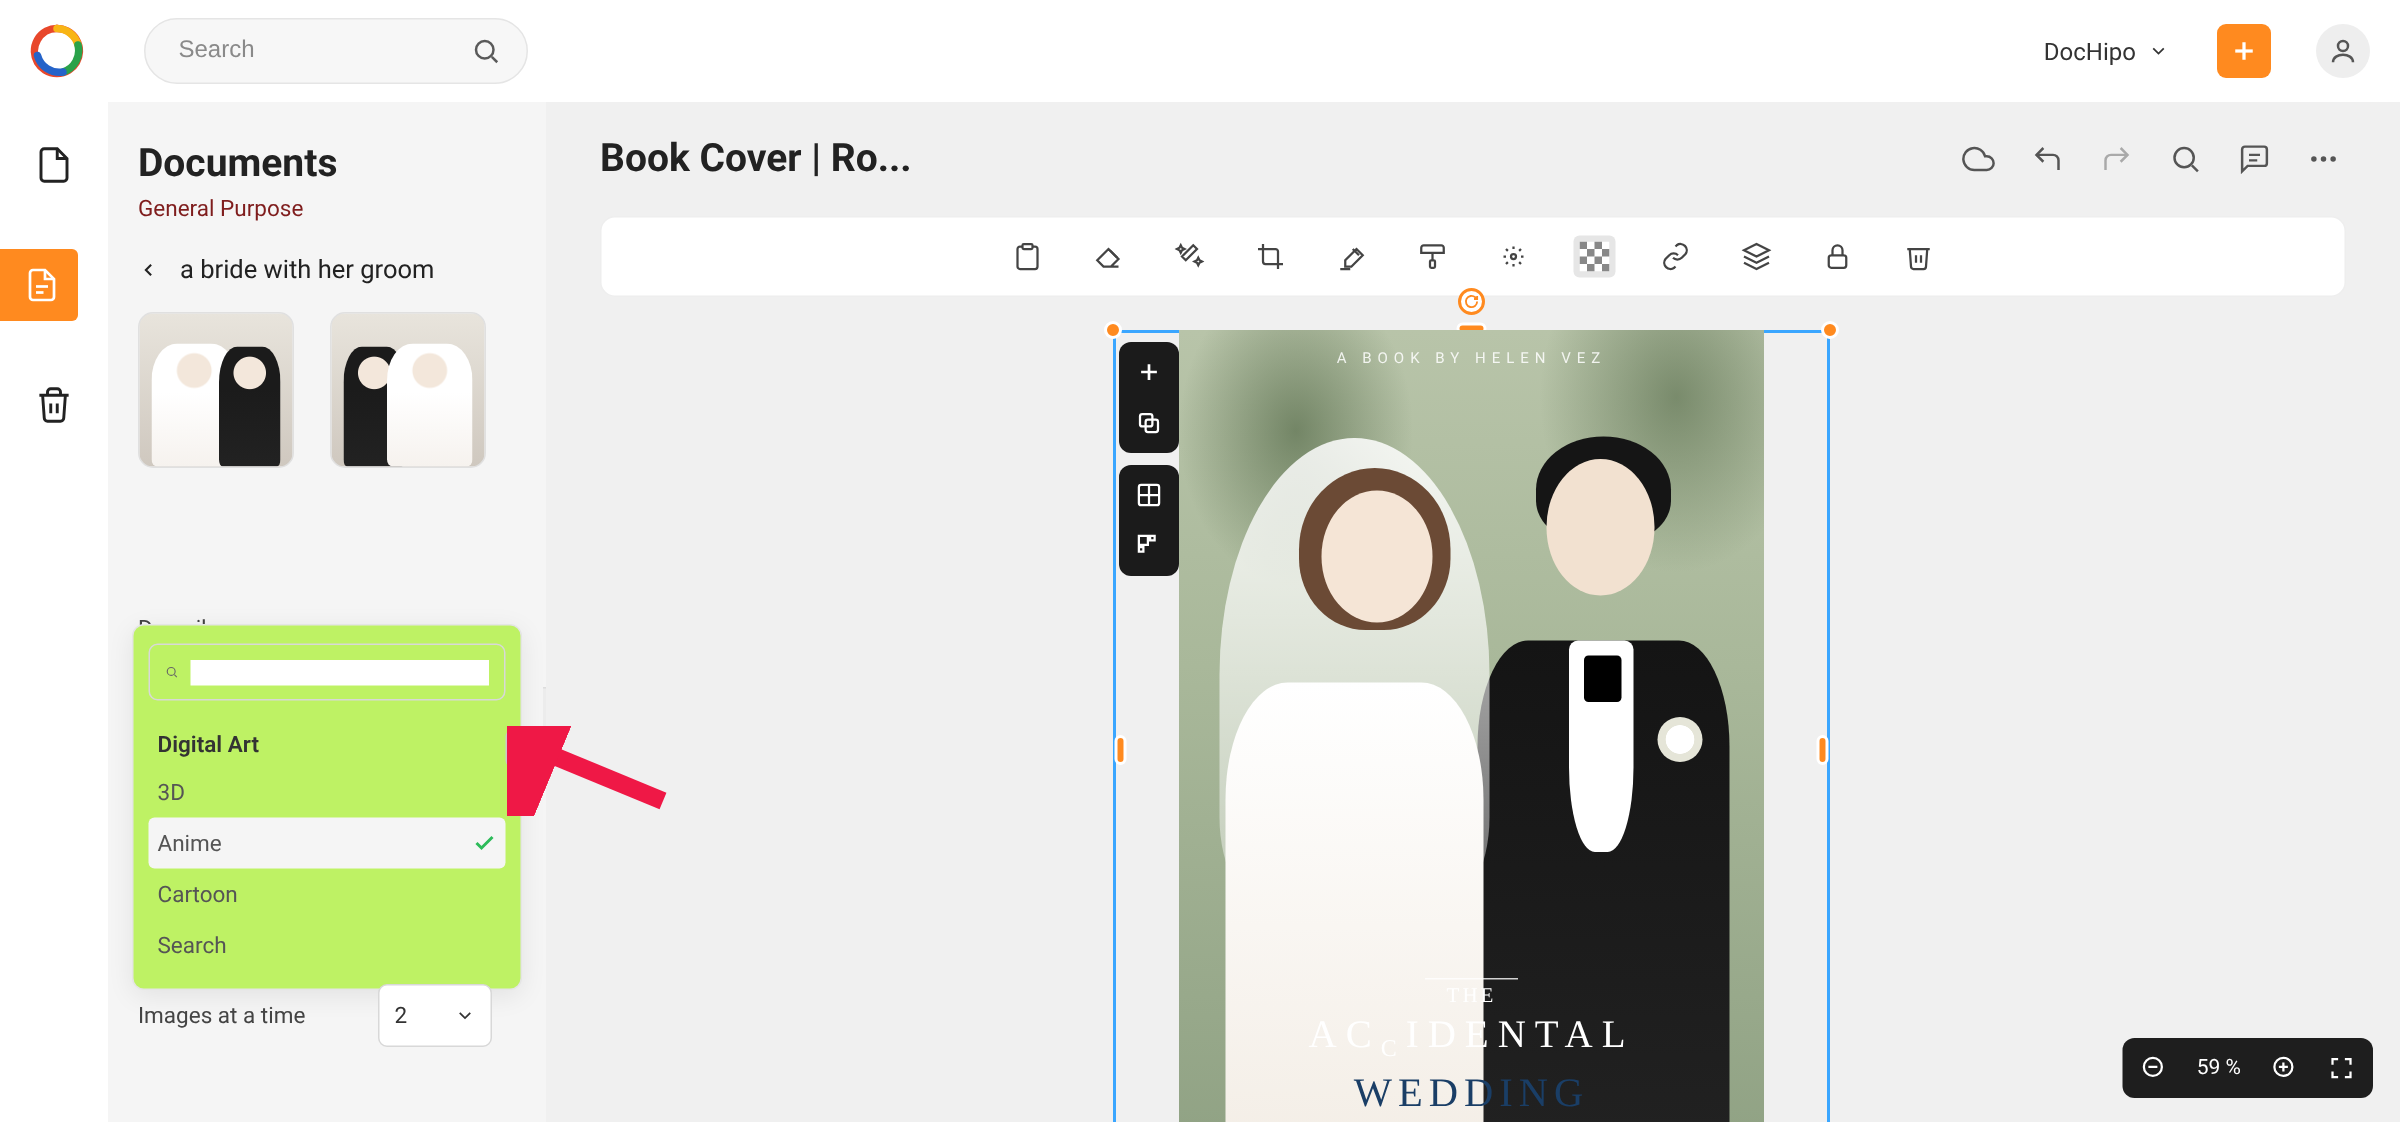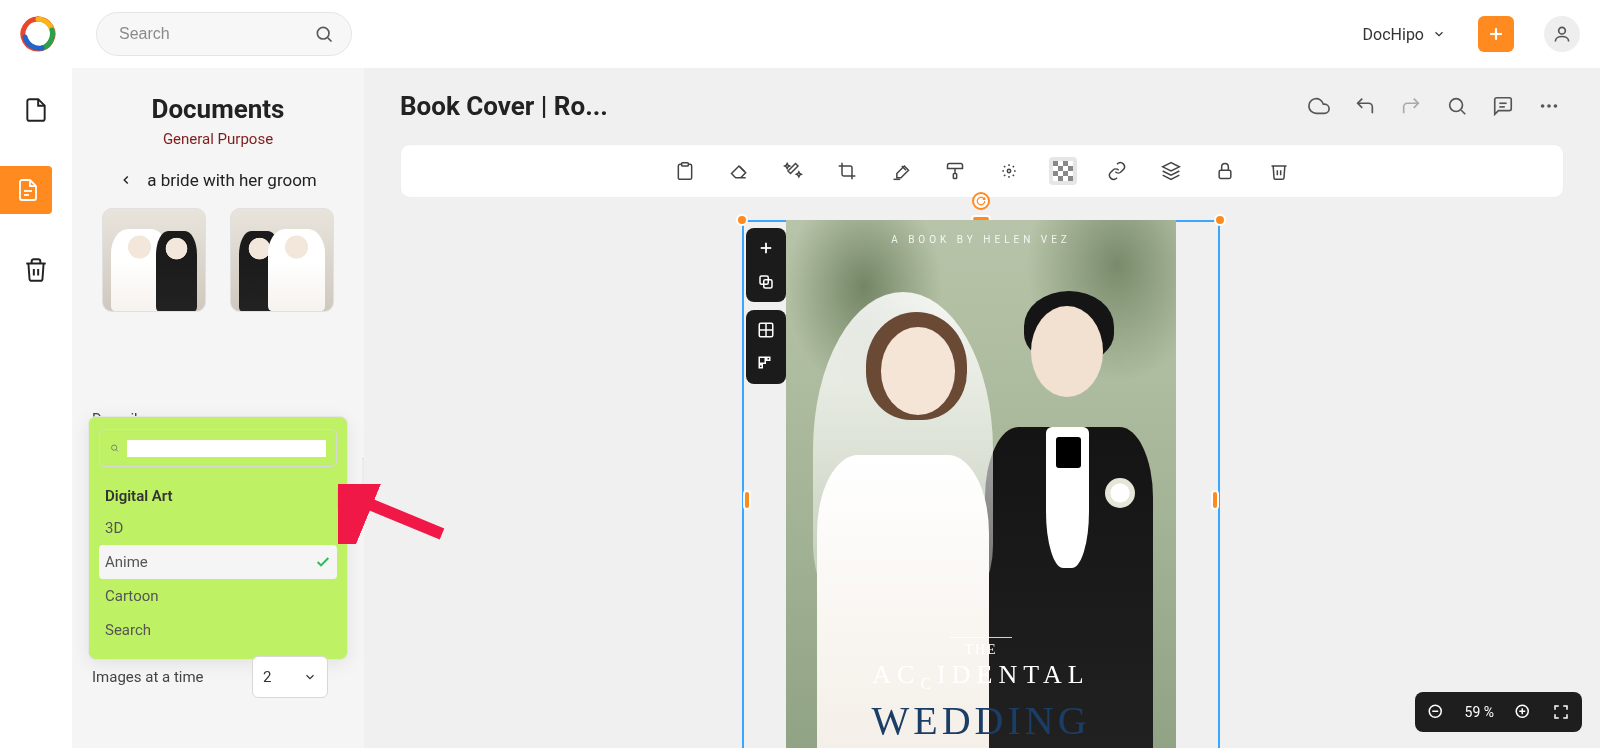--- a/index.html
+++ b/index.html
@@ -19,21 +19,21 @@
 
     
     .main { display: flex; height: calc(748px - 68px); background: #f0f0f0; }
     
     
     .rail { width: 72px; background: #fff; display: flex; flex-direction: column; align-items: center; padding-top: 18px; gap: 32px; }
     .rail-item { width: 48px; height: 48px; display: flex; align-items: center; justify-content: center; color: #222; cursor: pointer; border-radius: 4px; }
     .rail-item.active { background: #ff8a1f; color: #fff; position: relative; left: -12px; width: 56px; padding-left:8px; border-radius:0 4px 4px 0; }
 
     
-    .panel { width: 292px; background: #f5f5f5; padding: 26px 20px 0 20px; display: flex; flex-direction: column; position: relative; align-items: center; }
+    .panel { width: 292px; background: #f5f5f5; padding: 26px 20px 0 20px; display: flex; flex-direction: column; position: relative; }
     .panel h1 { font-size: 26px; font-weight: 700; color: #222; margin-bottom: 6px; }
     .panel .subtitle { font-size: 15px; color: #7f1d1d; margin-bottom: 22px; }
     .panel-back { display: flex; align-items: center; gap: 14px; font-size: 17px; color: #222; margin-bottom: 18px; cursor: pointer; }
     .thumbs { display: flex; gap: 24px; margin-bottom: 26px; }
     .thumb { width: 104px; height: 104px; border-radius: 10px; overflow: hidden; background: linear-gradient(180deg,#e8e4dc 0%,#cfc8bf 100%); border: 1px solid #e0e0e0; cursor: pointer; position:relative; }
     .thumb-inner{ position:absolute; inset:0; display:flex; align-items:flex-end; justify-content:center; }
     .bride-shape{ width:56%; height:80%; background: radial-gradient(circle at 50% 22%, #f3e7db 16%, transparent 17%), linear-gradient(180deg,#fff 40%,#f6f2ee 100%); border-radius: 30% 30% 6% 6%; }
     .groom-shape{ width:40%; height:78%; background: radial-gradient(circle at 50% 22%, #f3e7db 16%, transparent 17%), linear-gradient(180deg,#1b1b1b 35%,#222 100%); border-radius: 30% 30% 6% 6%; }
 
     
@@ -93,21 +93,21 @@
     .groom .body{position:absolute;bottom:0;left:2%;width:94%;height:70%;background:linear-gradient(180deg,#141414,#222);border-radius:20% 20% 6% 6%;}
     .groom .shirt{position:absolute;top:30%;left:36%;width:24%;height:28%;background:#fff;border-radius:6px 6px 40% 40%;}
     .groom .bow{position:absolute;top:32%;left:42%;width:14%;height:6%;background:#000;border-radius:3px;}
     .groom .flower{position:absolute;top:40%;right:14%;width:30px;height:30px;background:radial-gradient(circle,#fff 44%,#e5e5d8 46%);border-radius:50%;}
     
     .cover-byline{position:absolute;top:14px;width:100%;text-align:center;color:rgba(255,255,255,0.85);font-size:10px;letter-spacing:4px;}
     .cover-title{position:absolute;bottom:36px;width:100%;text-align:center;color:#fff;font-family:'Georgia',serif; }
     .cover-title .t1{font-size:14px;letter-spacing:2px;border-top:1px solid rgba(255,255,255,0.8);border-bottom:none;display:inline-block;padding:4px 14px 0;}
     .cover-title .t2{font-size:26px;letter-spacing:6px;margin-top:2px;}
     .cover-title .t2 .sub{font-size:16px;vertical-align:sub;}
-    .cover-title .t3{font-size:40px;letter-spacing:4px;color:#1a3e66;font-weight:500;margin-top:4px;}
+    .cover-title .t3{font-size:27px;letter-spacing:4px;color:#1a3e66;font-weight:500;margin-top:4px;}
 
     
     .float-tools{position:absolute;left:4px;top:8px;display:flex;flex-direction:column;gap:8px;}
     .ft-group{background:#1b1b1b;border-radius:8px;padding:6px;display:flex;flex-direction:column;gap:6px;}
     .ft-btn{width:28px;height:28px;display:flex;align-items:center;justify-content:center;color:#fff;cursor:pointer;}
 
     
     .zoombar{position:absolute;right:18px;bottom:16px;height:40px;background:#1e1e1e;border-radius:8px;display:flex;align-items:center;gap:20px;padding:0 12px;color:#fff;}
     .zoombar .zl{font-size:14px;}
     .zoombar .zbtn{cursor:pointer;display:flex;}

